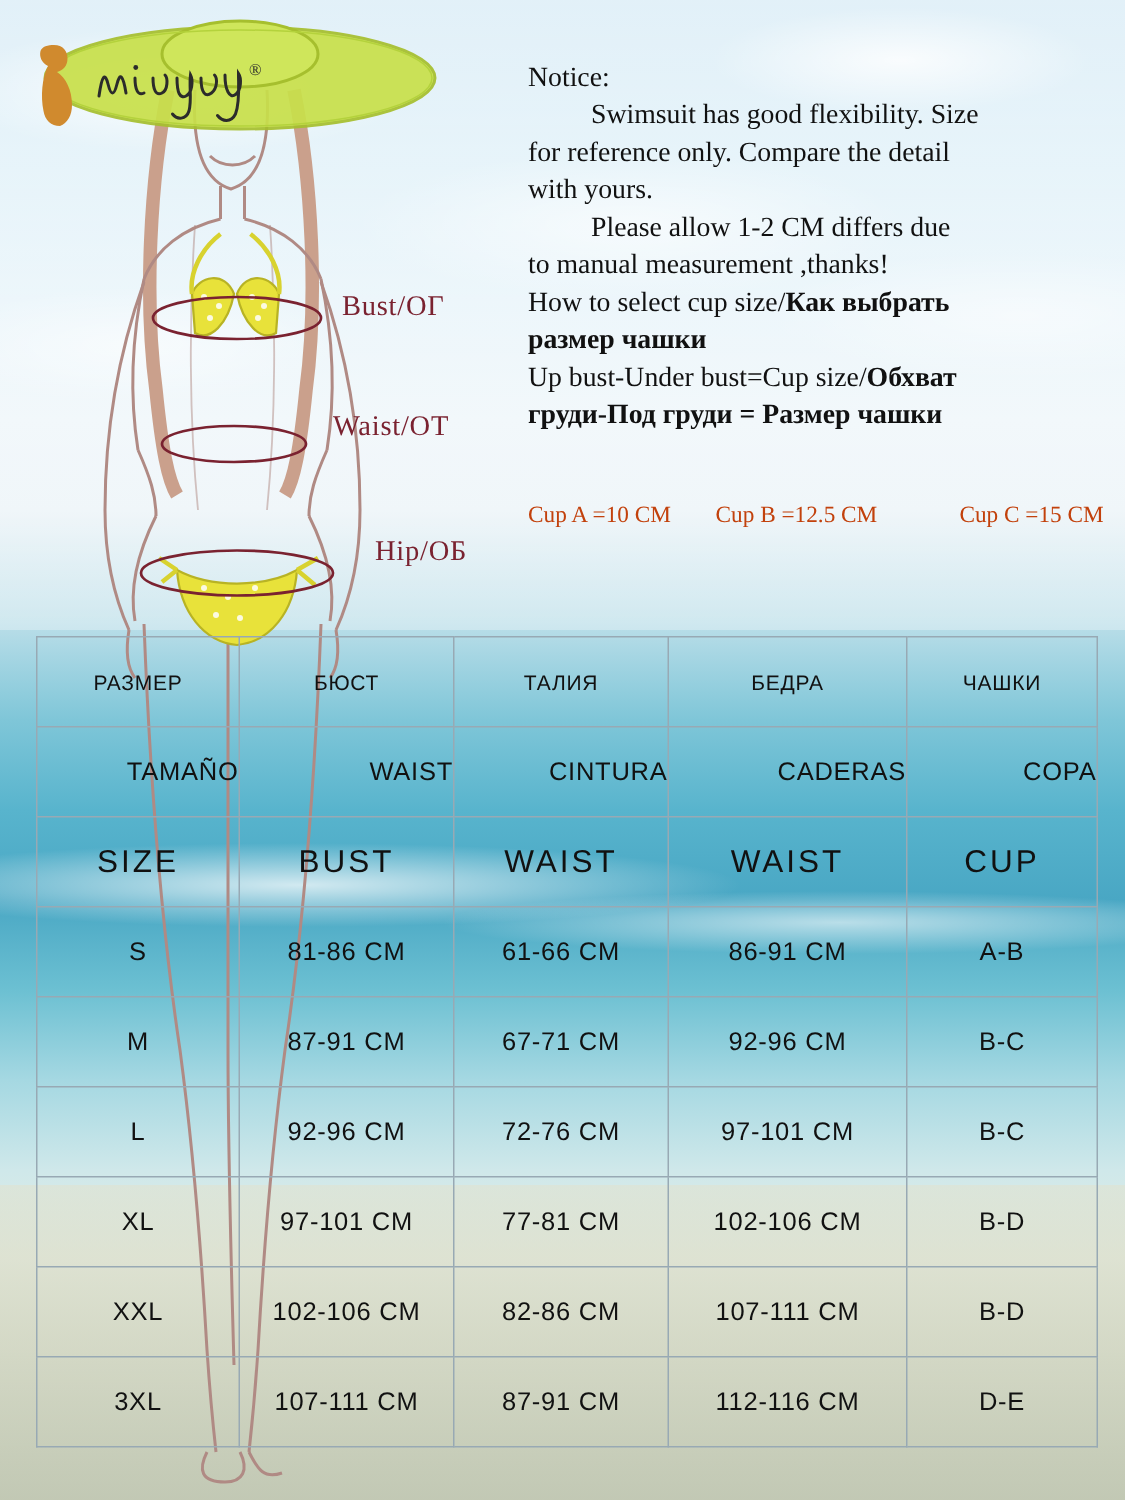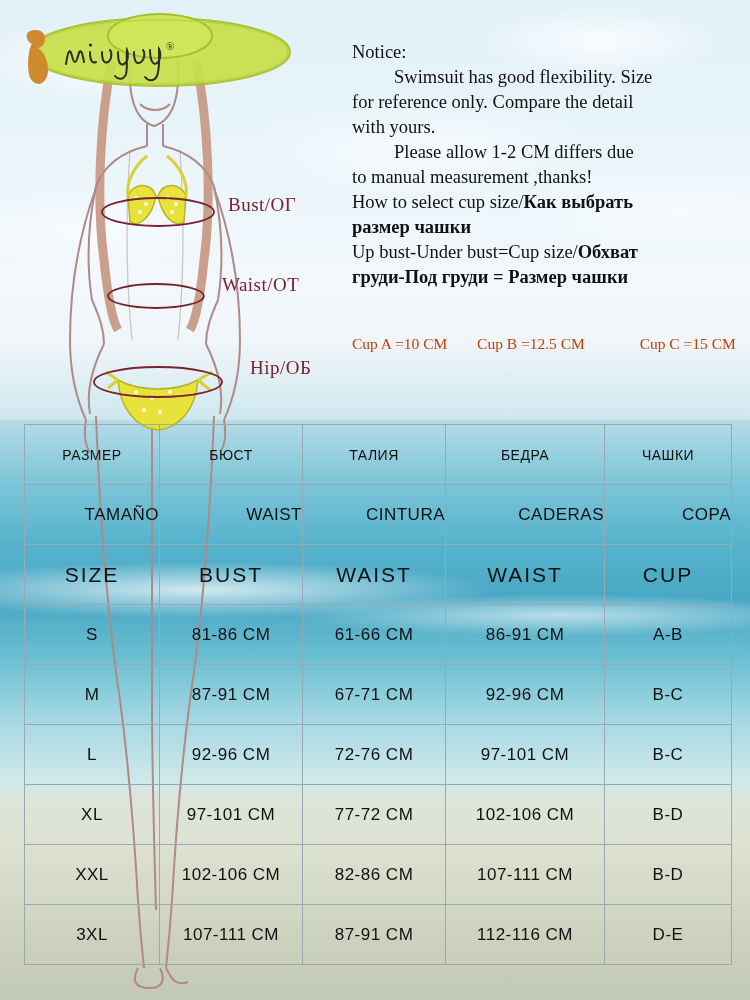--- a/index.html
+++ b/index.html
@@ -356,21 +356,21 @@
         <tr class="data">
           <td class="col0">L</td>
           <td class="col1">92-96 CM</td>
           <td class="col2">72-76 CM</td>
           <td class="col3">97-101 CM</td>
           <td class="col4">B-C</td>
         </tr>
         <tr class="data">
           <td class="col0">XL</td>
           <td class="col1">97-101 CM</td>
-          <td class="col2">77-72 CM</td>
+          <td class="col2">77-81 CM</td>
           <td class="col3">102-106 CM</td>
           <td class="col4">B-D</td>
         </tr>
         <tr class="data">
           <td class="col0">XXL</td>
           <td class="col1">102-106 CM</td>
           <td class="col2">82-86 CM</td>
           <td class="col3">107-111 CM</td>
           <td class="col4">B-D</td>
         </tr>

